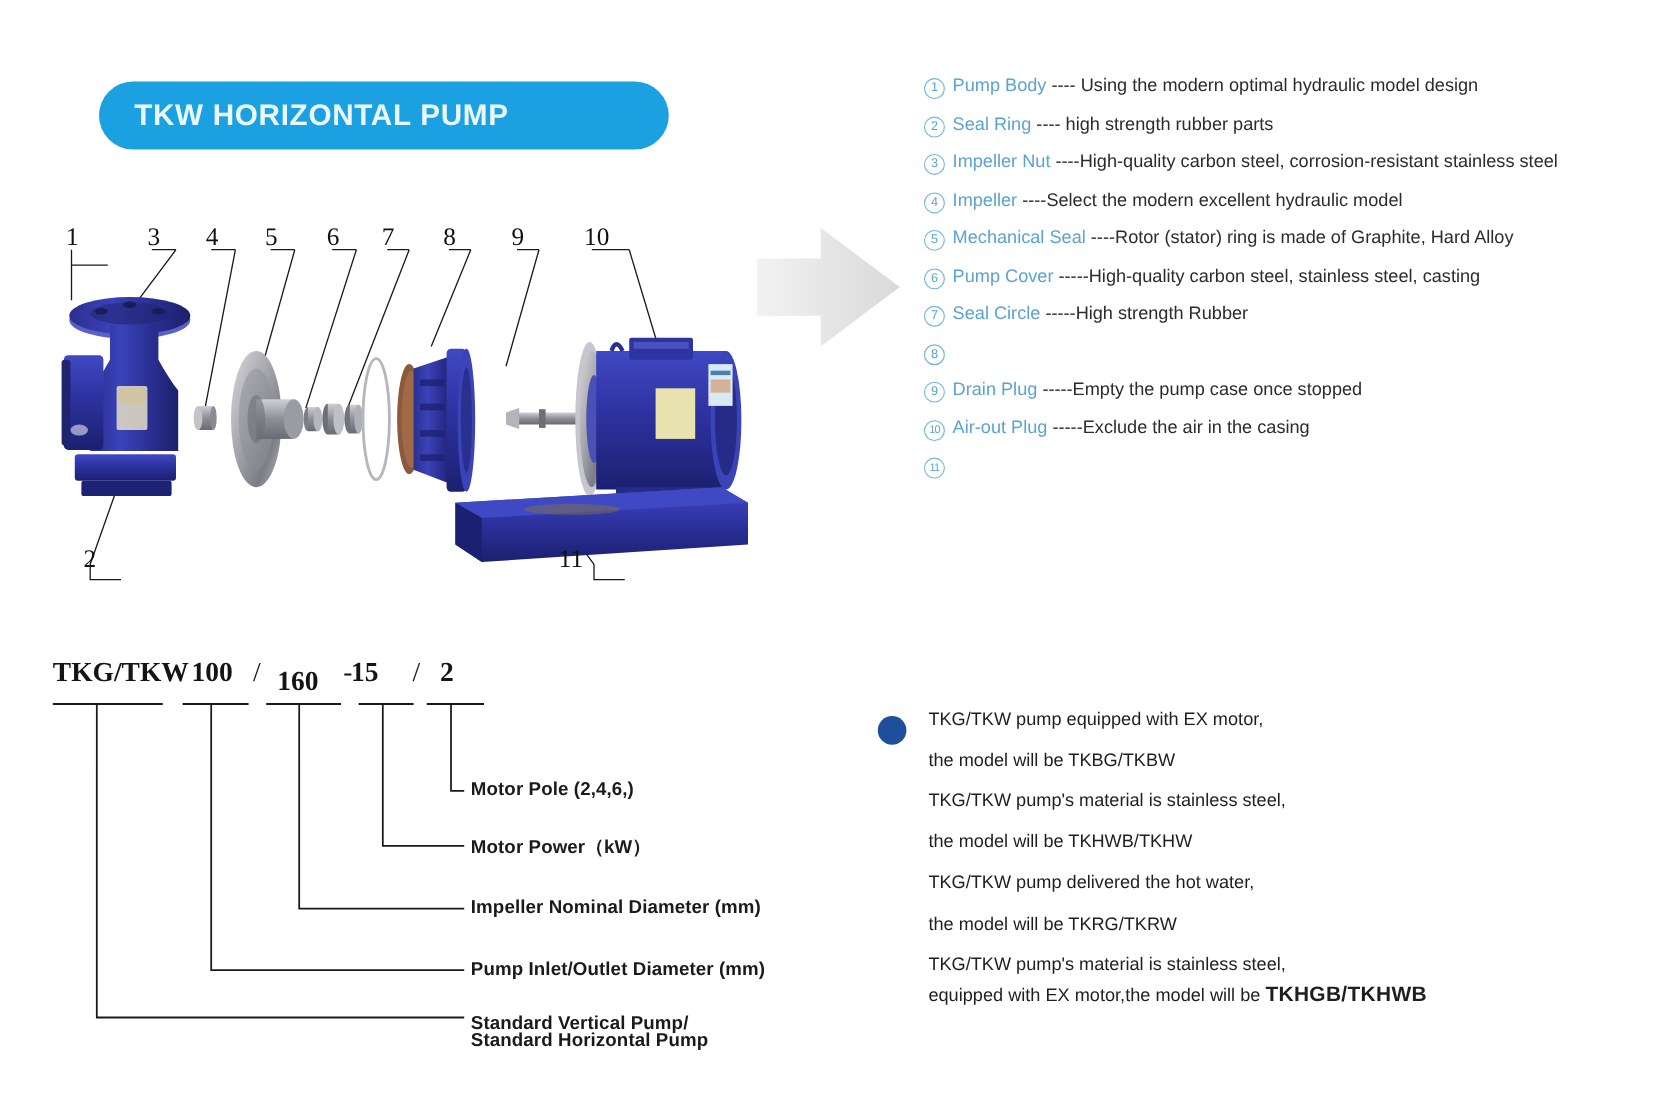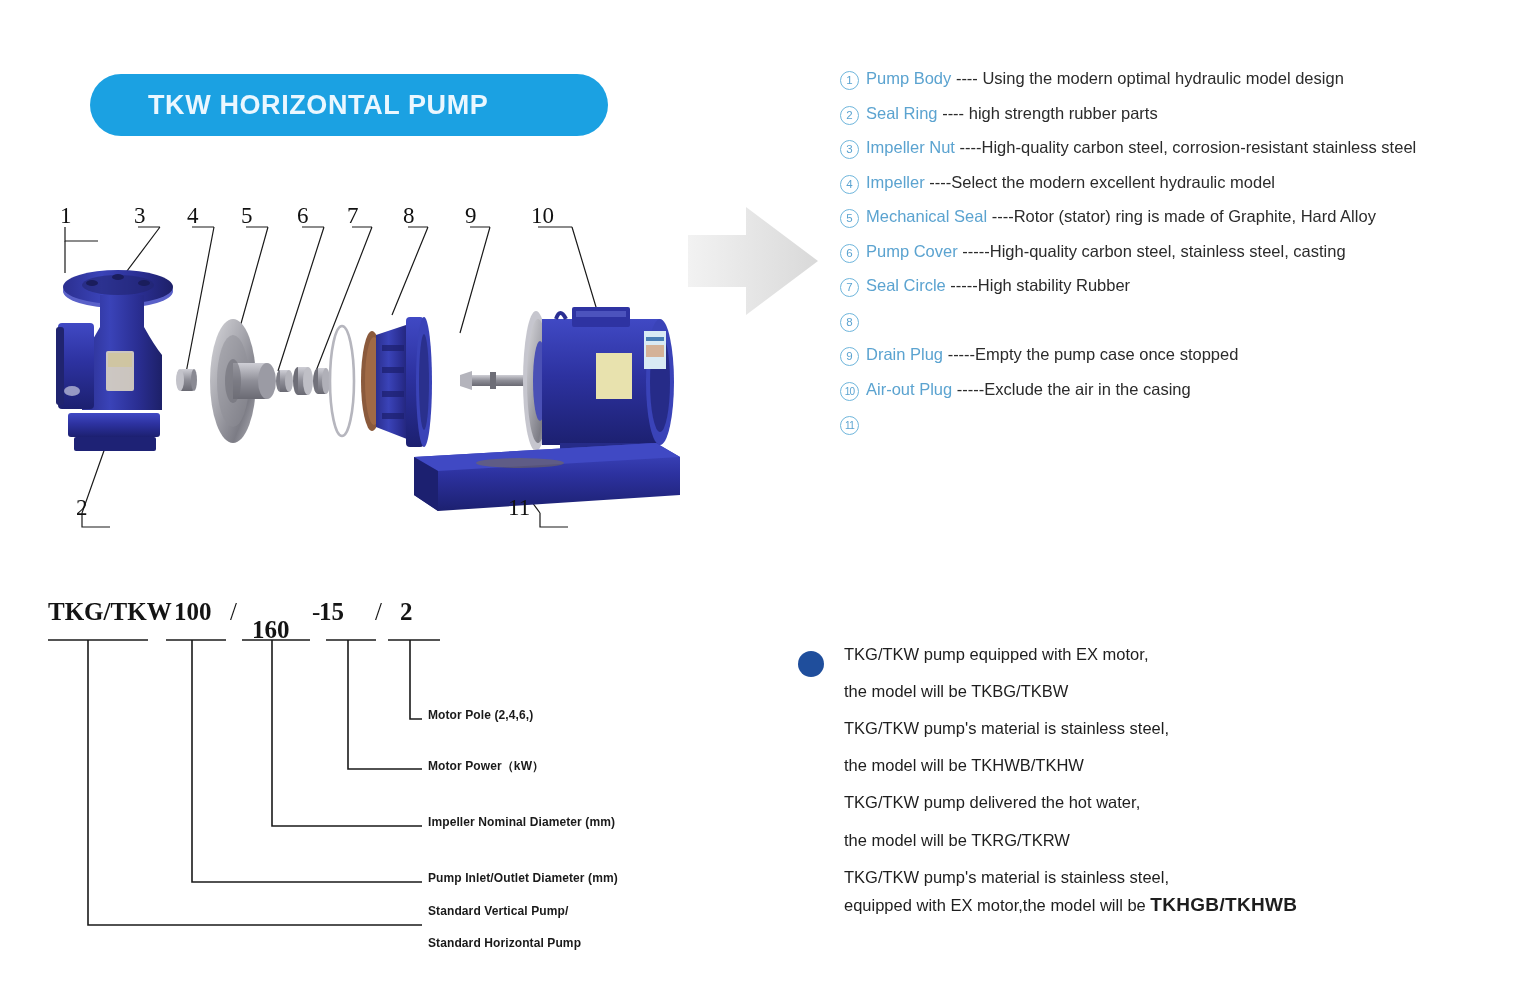--- a/index.html
+++ b/index.html
@@ -13,21 +13,21 @@
 
   
   #title-pill {
     position: absolute; left: 90px; top: 74px;
     width: 518px; height: 62px;
     background: #1BA1E2;
     border-radius: 34px;
     display: flex; align-items: center;
   }
   #title-pill .txt {
-    margin-left: 58px;
+    margin-left: 32px;
     color: #EAF7FF;
     font-size: 27px;
     font-weight: bold;
     letter-spacing: 0.6px;
   }
 
   
   #diagram { position: absolute; left: 20px; top: 195px; width: 700px; height: 380px; }
   #diagram svg { position: absolute; left: 0; top: 0; }
   .callout-num {
@@ -80,21 +80,21 @@
   }
   .mc-sep {
     position: absolute;
     font-family: "Liberation Serif", serif;
     font-size: 25px;
     color: #141414;
   }
   .mc-label {
     position: absolute;
     font-family: "Liberation Sans", sans-serif;
-    font-size: 12px;
+    font-size: 17px;
     font-weight: bold;
     color: #1A1A1A;
     white-space: nowrap;
     letter-spacing: 0.1px;
   }
 
   
   #notes { position: absolute; left: 798px; top: 612px; width: 640px; margin-top: 31px; }
   #notes-dot {
     position: absolute; left: 0; top: 8px;
@@ -313,21 +313,21 @@
       <span class="leg-text"><span class="part">Mechanical Seal</span><span class="dash"> ----</span><span>Rotor (stator) ring is made of Graphite, Hard Alloy</span></span>
     </div>
 
     <div class="leg-row">
       <span class="leg-circ">6</span>
       <span class="leg-text"><span class="part">Pump Cover</span><span class="dash"> -----</span><span>High-quality carbon steel, stainless steel, casting</span></span>
     </div>
 
     <div class="leg-row">
       <span class="leg-circ">7</span>
-      <span class="leg-text"><span class="part">Seal Circle</span><span class="dash"> -----</span><span>High stability Rubber</span></span>
+      <span class="leg-text"><span class="part">Seal Circle</span><span class="dash"> -----</span><span>High strength Rubber</span></span>
     </div>
 
     <div class="leg-row">
       <span class="leg-circ">8</span>
     </div>
 
     <div class="leg-row">
       <span class="leg-circ">9</span>
       <span class="leg-text"><span class="part">Drain Plug</span><span class="dash"> -----</span><span>Empty the pump case once stopped</span></span>
     </div>
@@ -341,21 +341,21 @@
       <span class="leg-circ wide">11</span>
     </div>
 
   </div>
 
   <div id="modelcode">
 
     <span class="mc-tok" style="left:18px;top:2px">TKG/TKW</span>
     <span class="mc-tok" style="left:144px;top:2px">100</span>
     <span class="mc-sep" style="left:200px;top:2px">/</span>
-    <span class="mc-tok" style="left:222px;top:20px">160</span>
+    <span class="mc-tok" style="left:222px;top:10px">160</span>
     <span class="mc-sep" style="left:282px;top:2px">-</span>
     <span class="mc-tok" style="left:289px;top:2px">15</span>
     <span class="mc-sep" style="left:345px;top:2px">/</span>
     <span class="mc-tok" style="left:370px;top:2px">2</span>
 
     <svg width="700" height="380" viewBox="0 0 700 380">
       <g stroke="#1a1a1a" stroke-width="1.6" fill="none">
 
         <line x1="18" y1="44" x2="118" y2="44"></line>
         <line x1="136" y1="44" x2="196" y2="44"></line>
@@ -372,21 +372,21 @@
         <path d="M318,44 L318,173 L392,173"></path>
 
         <path d="M380,44 L380,123 L392,123"></path>
       </g>
     </svg>
 
     <span class="mc-label" style="left:398px;top:112px">Motor Pole (2,4,6,)</span>
     <span class="mc-label" style="left:398px;top:162px">Motor Power（kW）</span>
     <span class="mc-label" style="left:398px;top:219px">Impeller Nominal Diameter (mm)</span>
     <span class="mc-label" style="left:398px;top:275px">Pump Inlet/Outlet Diameter (mm)</span>
-    <span class="mc-label" style="left:398px;top:308px">Standard Vertical Pump/</span>
+    <span class="mc-label" style="left:398px;top:324px">Standard Vertical Pump/</span>
     <span class="mc-label" style="left:398px;top:340px">Standard  Horizontal Pump</span>
   </div>
 
   <div id="notes">
     <div id="notes-dot"></div>
     <div id="notes-body">
       <div class="note-line">TKG/TKW pump equipped with EX motor,</div>
       <div class="note-line">the model will be TKBG/TKBW</div>
       <div class="note-line">TKG/TKW pump's material is stainless steel,</div>
       <div class="note-line">the model will be TKHWB/TKHW</div>

